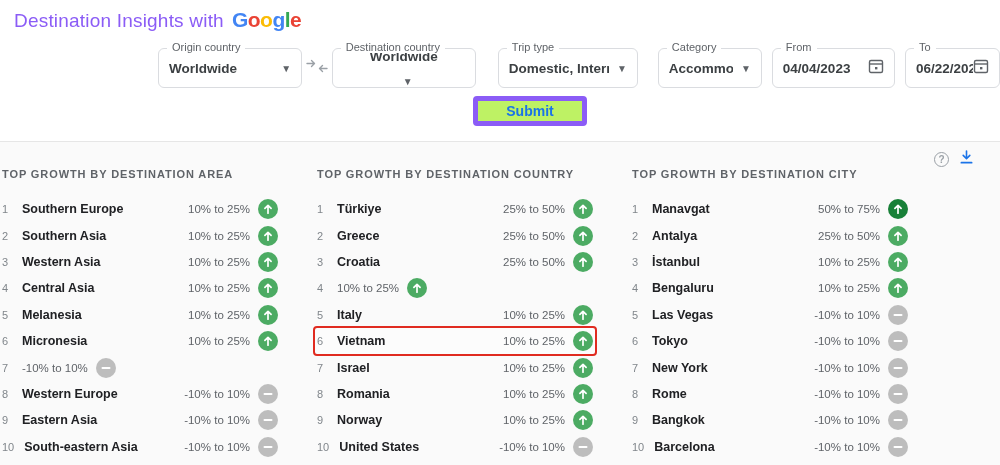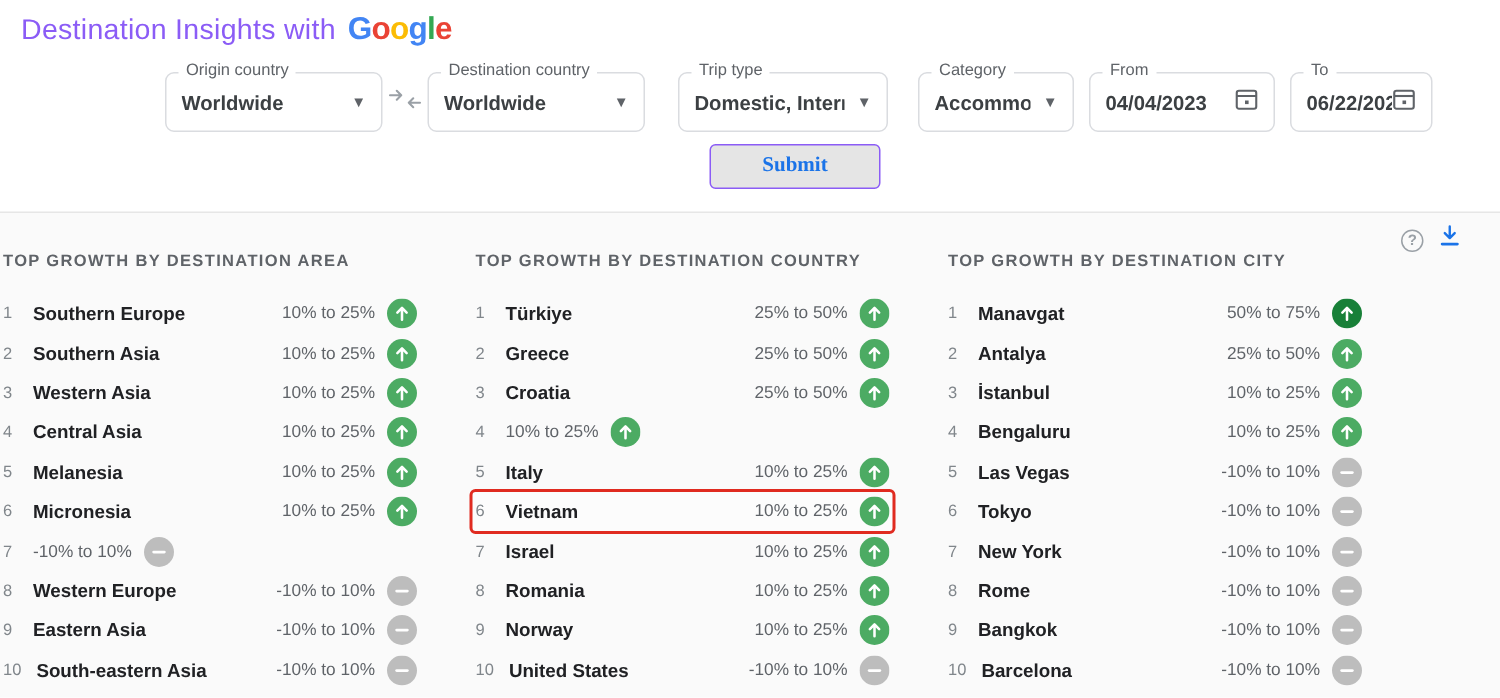--- a/index.html
+++ b/index.html
@@ -14,32 +14,32 @@
   
   .filters { display:flex; align-items:center; margin:16px 0 0 110px; }
   .field { position:relative; height:40px; border:1px solid #dadce0; border-radius:6px;
     background:#fff; display:flex; align-items:center; justify-content:space-between;
     padding:0 10px; cursor:pointer; }
   .field .flabel { position:absolute; top:-8px; left:8px; background:#fff; padding:0 5px;
     font-size:11px; color:#5f6368; white-space:nowrap; }
   .field .fvalue { font-size:13.5px; font-weight:bold; color:#3c4043; white-space:nowrap;
     overflow:hidden; }
   .chevron { color:#5f6368; font-size:10px; margin-left:8px; }
-  .w-origin { width:145px; }
-  .w-dest { width:145px; margin-right:22px; }
+  .w-origin { width:145px;margin-left:48px; }
+  .w-dest { width:145px; margin-right:22px;flex-direction:column; }
   .w-trip { width:140px; margin-right:20px; }
   .w-cat  { width:104px; margin-right:10px; }
   .w-from { width:124px; margin-right:10px; }
   .w-to   { width:95px; }
   .swap-icon { width:30px; text-align:center; color:#9aa0a6; }
 
   .submit-row { margin:8px 0 0 473px; }
-  .submit-btn { width:114px; height:30px; background:#e5e5e5; border:1px solid #8b5cf6;
+  .submit-btn { width:114px; height:30px; background:#bef264; border:5px solid #8b5cf6;
     border-radius:4px; color:#1a73e8; font-size:14px; font-weight:bold; cursor:pointer;
-    font-family:Liberation Serif, serif; }
+    font-family:Liberation Sans, sans-serif; }
 
   .divider { border:none; border-top:1px solid #e6e6e6; margin-top:15px; }
 
   
   .growth-section { position:relative; background:#fafafa; height:324px; }
   .section-tools { position:absolute; top:8px; right:26px; display:flex; gap:10px;
     align-items:center; }
   .help-icon { width:15px; height:15px; border:1.4px solid #9aa0a6; border-radius:50%;
     color:#9aa0a6; font-size:10px; line-height:13px; text-align:center; font-weight:bold;
     cursor:pointer; }

